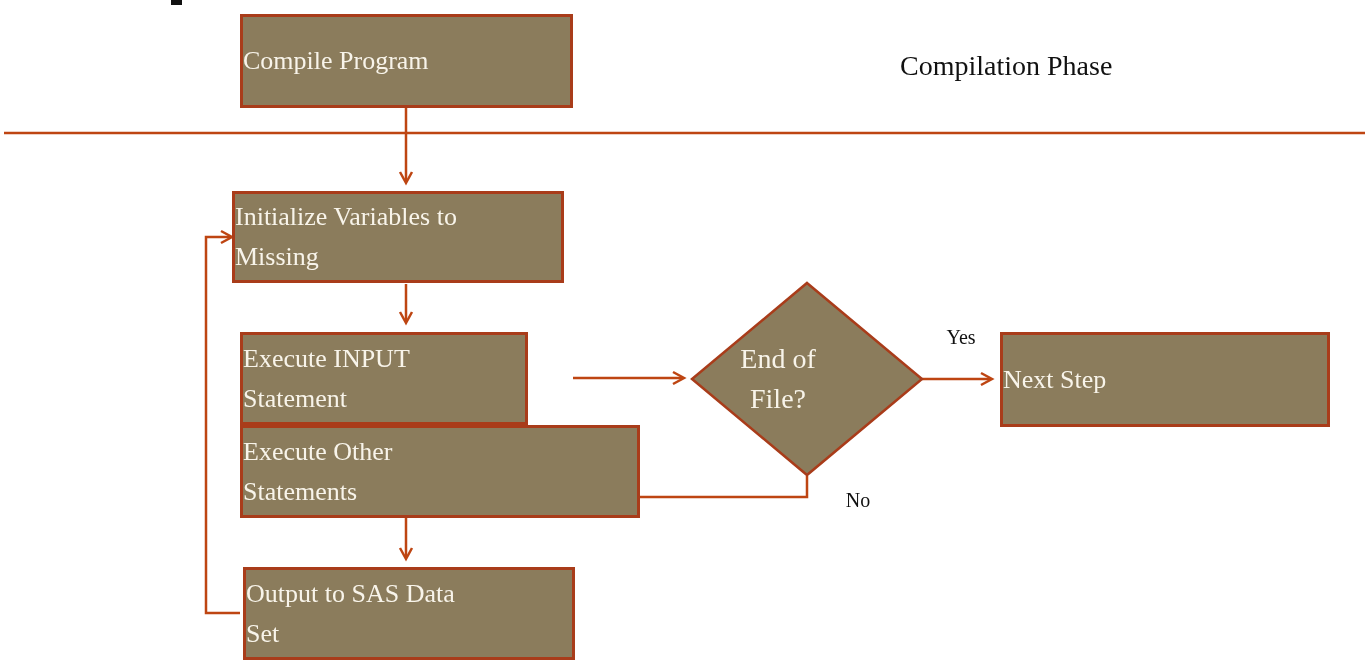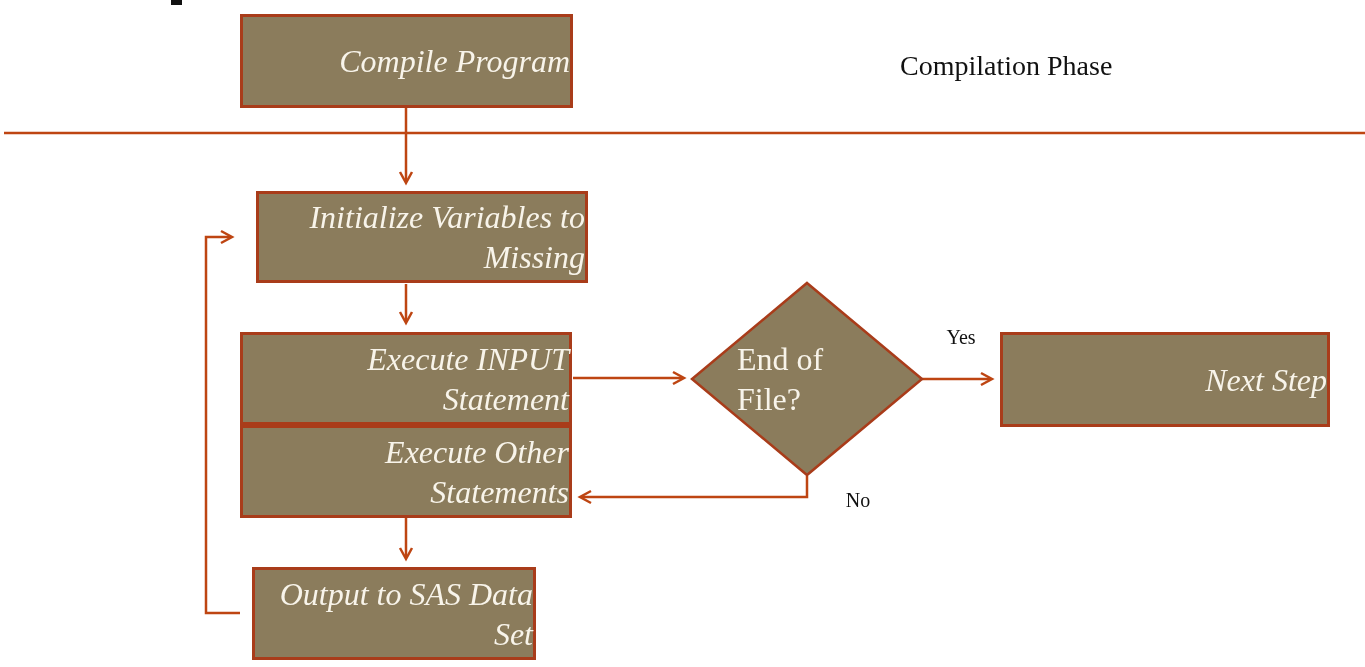--- a/index.html
+++ b/index.html
@@ -34,39 +34,38 @@
     stroke: var(--node-border, #A93C1A);
     stroke-width: 2.5;
   }
 
   .node {
     position: absolute;
     box-sizing: border-box;
     background: var(--node-fill, #8B7C5C);
     border: 3px solid var(--node-border, #A93C1A);
     color: var(--node-text, #F8F4EA);
-    font-size: 32px;
+    font-size: 26px;
     line-height: 40px;
     display: flex;
     flex-direction: column;
-    align-items: flex-end;
+    align-items: flex-start;
     justify-content: center;
     text-align: center;
-    font-style: italic;
   }
   .nline { display: block; white-space: nowrap; }
 
   .decision-label {
     position: absolute;
-    left: 737px; top: 339px;
+    left: 708px; top: 339px;
     width: 140px;
     color: var(--node-text, #F8F4EA);
-    font-size: 32px;
+    font-size: 28px;
     line-height: 40px;
-    text-align: left;
+    text-align: center;
   }
 
   .phase-label {
     position: absolute;
     width: 270px;
     color: var(--label-text, #111111);
     font-size: 28px;
     line-height: 36px;
     text-align: left;
   }
@@ -115,36 +114,36 @@
 
     <polygon class="decision-shape" points="807,283 922,379 807,475 692,379"></polygon>
   </svg>
 
   <div class="clipped-fragment"></div>
 
   <div class="node" style="left:240px; top:14px; width:333px; height:94px;">
     <span class="nline">Compile Program</span>
   </div>
 
-  <div class="node" style="left:256px; top:191px; width:332px; height:92px;">
+  <div class="node" style="left:232px; top:191px; width:332px; height:92px;">
     <span class="nline">Initialize Variables to</span>
     <span class="nline">Missing</span>
   </div>
 
-  <div class="node" style="left:240px; top:332px; width:332px; height:93px;">
+  <div class="node" style="left:240px; top:332px; width:288px; height:93px;">
     <span class="nline">Execute INPUT</span>
     <span class="nline">Statement</span>
   </div>
 
-  <div class="node" style="left:240px; top:425px; width:332px; height:93px;">
+  <div class="node" style="left:240px; top:425px; width:400px; height:93px;">
     <span class="nline">Execute Other</span>
     <span class="nline">Statements</span>
   </div>
 
-  <div class="node" style="left:252px; top:567px; width:284px; height:93px;">
+  <div class="node" style="left:243px; top:567px; width:332px; height:93px;">
     <span class="nline">Output to SAS Data</span>
     <span class="nline">Set</span>
   </div>
 
   <div class="node" style="left:1000px; top:332px; width:330px; height:95px;">
     <span class="nline">Next Step</span>
   </div>
 
   <div class="decision-label">
     <span class="nline">End of</span>

